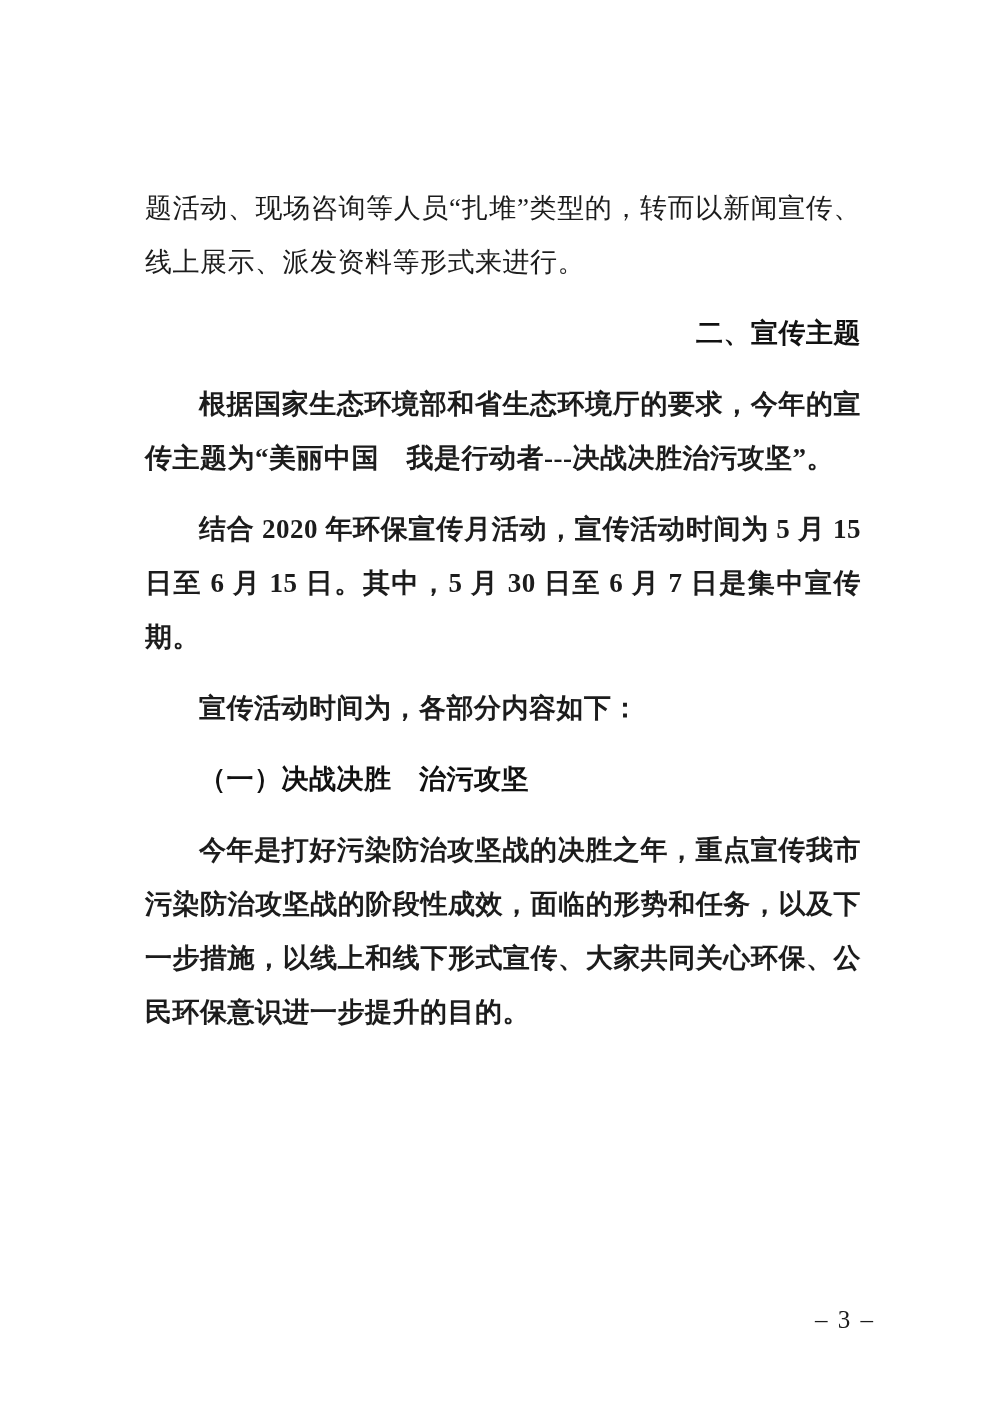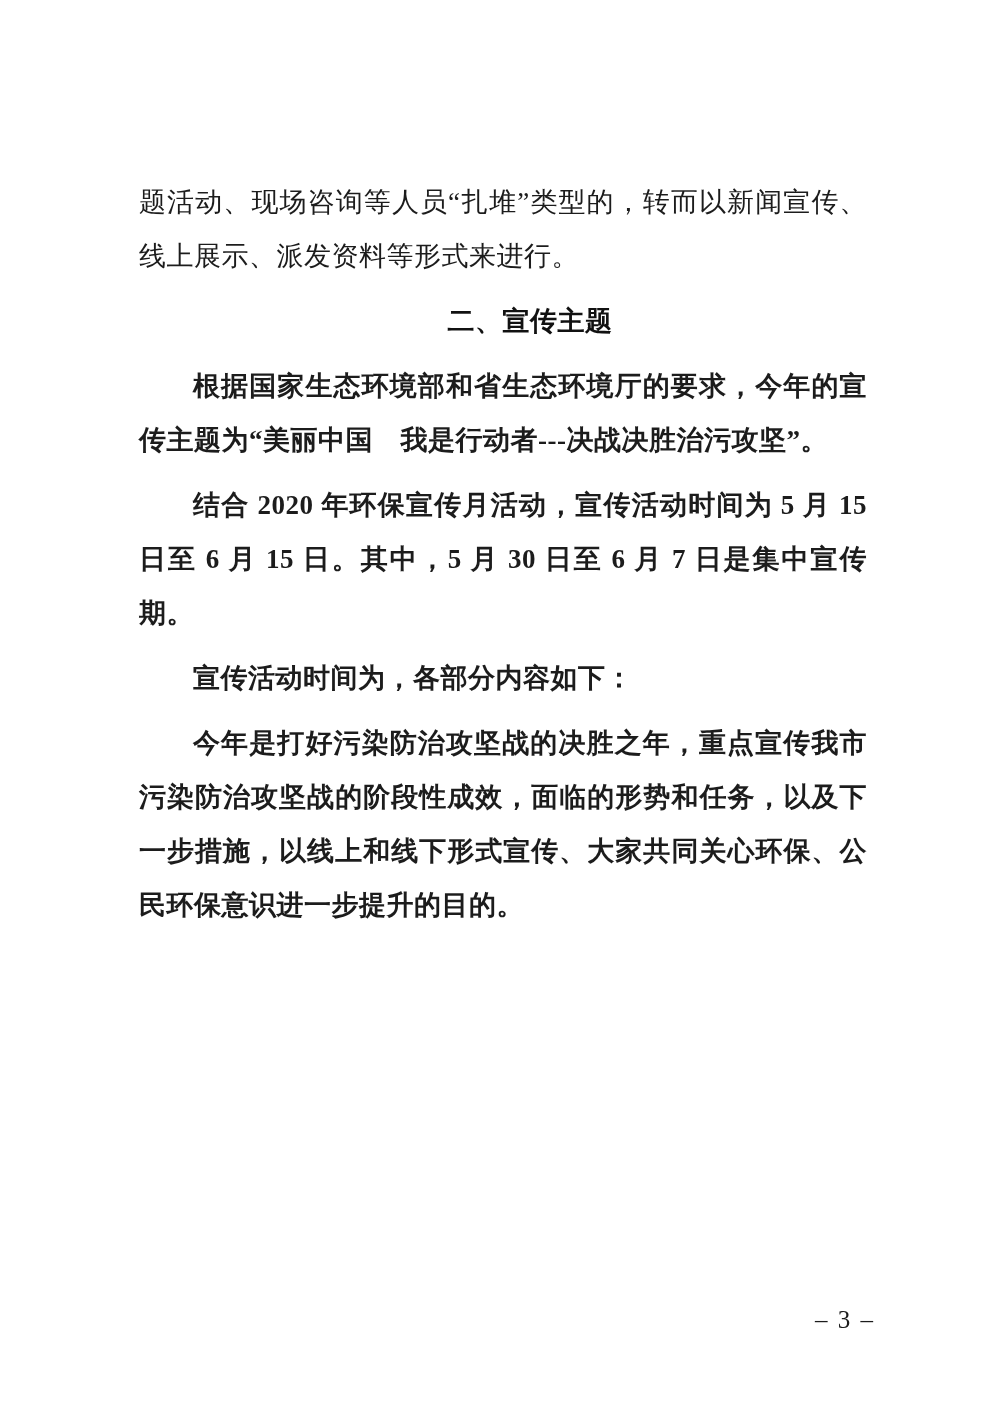--- a/index.html
+++ b/index.html
@@ -20,35 +20,35 @@
     position: absolute;
     left: 128px;
     top: 164px;
     width: 750px;
     font-size: 27px;
     line-height: 54px;
     text-align: justify;
     letter-spacing: 0.5px;
   }
   .block {
-    margin: 11px;
+    margin: 17px;
     padding: 0;
   }
   .body-para {
     text-indent: 2em;
     font-weight: bold;
   }
   .body-cont {
     text-indent: 0;
   }
   .section-heading {
     font-family: "Liberation Sans", sans-serif;
     font-weight: bold;
     text-indent: 2em;
-    text-align: center;
+    text-align: right;
     color: #111111;
   }
   .sub-heading {
     font-weight: bold;
     text-indent: 2em;
     text-align: left;
     color: #111111;
   }
   .footer-page-number {
     position: absolute;
@@ -65,17 +65,18 @@
 </head>
 <body>
 
 <div class="page">
   <div class="content">
     <p class="block body-cont">题活动、现场咨询等人员“扎堆”类型的，转而以新闻宣传、线上展示、派发资料等形式来进行。</p>
     <p class="block section-heading">二、宣传主题</p>
     <p class="block body-para">根据国家生态环境部和省生态环境厅的要求，今年的宣传主题为“美丽中国　我是行动者---决战决胜治污攻坚”。</p>
     <p class="block body-para">结合 2020 年环保宣传月活动，宣传活动时间为 5 月 15 日至 6 月 15 日。其中，5 月 30 日至 6 月 7 日是集中宣传期。</p>
     <p class="block body-para">宣传活动时间为，各部分内容如下：</p>
+    <p class="block sub-heading">（一）决战决胜　治污攻坚</p>
     <p class="block body-para">今年是打好污染防治攻坚战的决胜之年，重点宣传我市污染防治攻坚战的阶段性成效，面临的形势和任务，以及下一步措施，以线上和线下形式宣传、大家共同关心环保、公民环保意识进一步提升的目的。</p>
   </div>
 
   <div class="footer-page-number">– 3 –</div>
 </div>
 
 </body></html>

